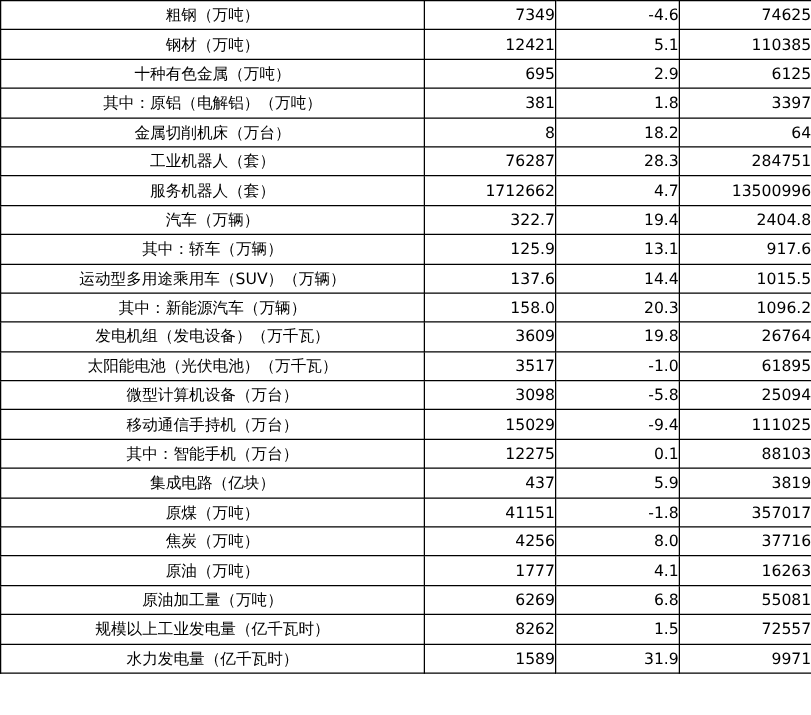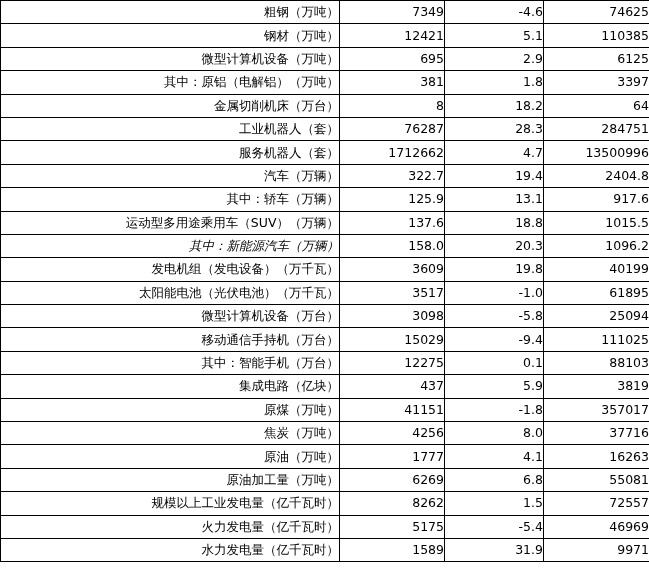--- a/index.html
+++ b/index.html
@@ -35,30 +35,30 @@
     white-space: nowrap;
     overflow: hidden;
   }
   
   col.c-name  { width: 339px; }
   col.c-v1    { width: 105px; }
   col.c-v2    { width: 99px; }
   col.c-v3    { width: 106px; }
   
   .name {
-    text-align: right;
+    text-align: center;
     padding-left: 14px;
   }
   .num {
     text-align: right;
     padding-right: 9px;
   }
   .ind1 { padding-left: 48px; }
   .ind2 { padding-left: 82px; margin-left: 40px; }
-  .ind3 { padding-left: 48px; font-style: italic; }
+  .ind3 { padding-left: 48px; }
   .ind4 { padding-left: 30px; }
   .ind5 { padding-left: 34px; }
 </style>
 </head>
 <body>
 
 <div class="sheet">
   <table class="stat">
     <colgroup>
       <col class="c-name">
@@ -76,21 +76,21 @@
           <td class="num">-2.9</td>
         </tr>
         <tr>
           <td class="name ">钢材（万吨）</td>
           <td class="num">12421</td>
           <td class="num">5.1</td>
           <td class="num">110385</td>
           <td class="num">5.4</td>
         </tr>
         <tr>
-          <td class="name ">微型计算机设备（万吨）</td>
+          <td class="name ">十种有色金属（万吨）</td>
           <td class="num">695</td>
           <td class="num">2.9</td>
           <td class="num">6125</td>
           <td class="num">3.0</td>
         </tr>
         <tr>
           <td class="name ind1">其中：原铝（电解铝）（万吨）</td>
           <td class="num">381</td>
           <td class="num">1.8</td>
           <td class="num">3397</td>
@@ -127,36 +127,36 @@
         <tr>
           <td class="name ind1">其中：轿车（万辆）</td>
           <td class="num">125.9</td>
           <td class="num">13.1</td>
           <td class="num">917.6</td>
           <td class="num">10.6</td>
         </tr>
         <tr>
           <td class="name ind2">运动型多用途乘用车（SUV）（万辆）</td>
           <td class="num">137.6</td>
-          <td class="num">18.8</td>
+          <td class="num">14.4</td>
           <td class="num">1015.5</td>
           <td class="num">8.9</td>
         </tr>
         <tr>
           <td class="name ind3">其中：新能源汽车（万辆）</td>
           <td class="num">158.0</td>
           <td class="num">20.3</td>
           <td class="num">1096.2</td>
           <td class="num">29.7</td>
         </tr>
         <tr>
           <td class="name ">发电机组（发电设备）（万千瓦）</td>
           <td class="num">3609</td>
           <td class="num">19.8</td>
-          <td class="num">40199</td>
+          <td class="num">26764</td>
           <td class="num">51.1</td>
         </tr>
         <tr>
           <td class="name ">太阳能电池（光伏电池）（万千瓦）</td>
           <td class="num">3517</td>
           <td class="num">-1.0</td>
           <td class="num">61895</td>
           <td class="num">14.0</td>
         </tr>
         <tr>
@@ -216,27 +216,20 @@
           <td class="num">3.7</td>
         </tr>
         <tr>
           <td class="name ">规模以上工业发电量（亿千瓦时）</td>
           <td class="num">8262</td>
           <td class="num">1.5</td>
           <td class="num">72557</td>
           <td class="num">1.6</td>
         </tr>
         <tr>
-          <td class="name ind5">火力发电量（亿千瓦时）</td>
-          <td class="num">5175</td>
-          <td class="num">-5.4</td>
-          <td class="num">46969</td>
-          <td class="num">-1.2</td>
-        </tr>
-        <tr>
           <td class="name ind5">水力发电量（亿千瓦时）</td>
           <td class="num">1589</td>
           <td class="num">31.9</td>
           <td class="num">9971</td>
           <td class="num">-1.1</td>
         </tr>
       </tbody>
   </table>
 </div>
 

